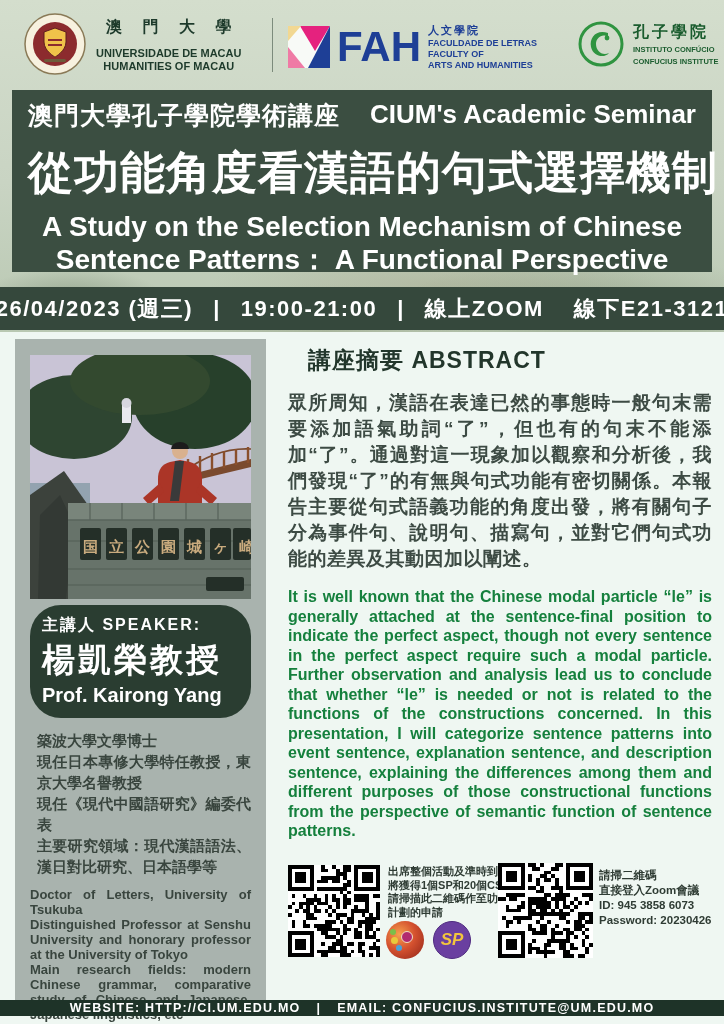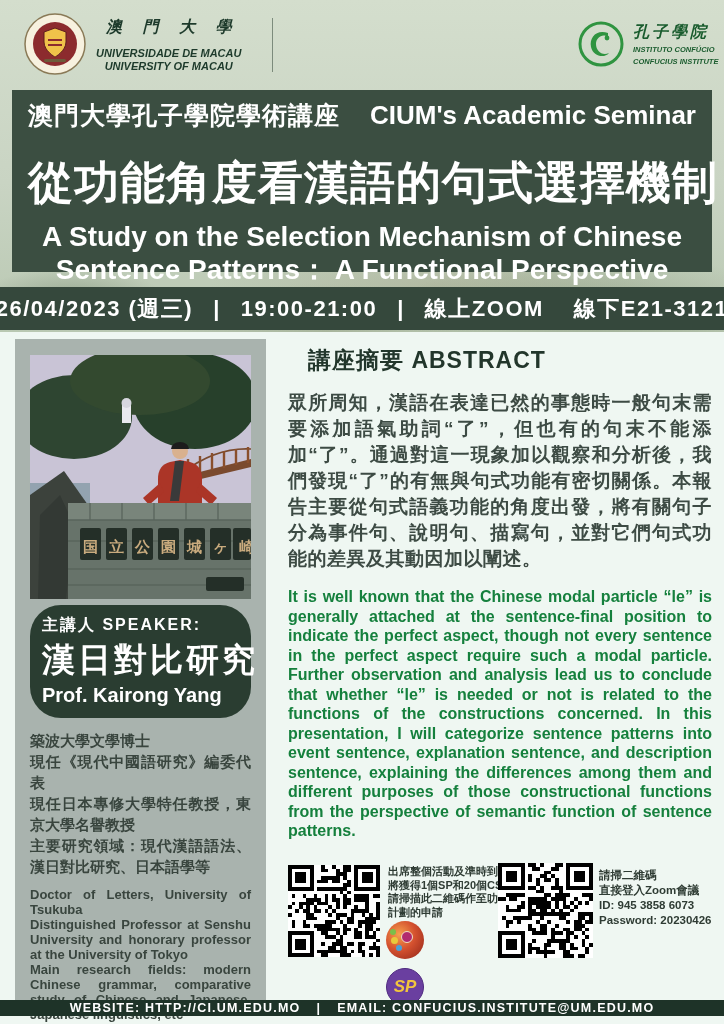--- a/index.html
+++ b/index.html
@@ -11,21 +11,21 @@
   .hero-bg { position:absolute; left:0; top:0; width:724px; height:332px;
     background:
       radial-gradient(130px 45px at 10% 90%, rgba(106,125,100,.45), transparent 70%),
       radial-gradient(230px 70px at 45% 100%, rgba(140,150,120,.38), transparent 70%),
       radial-gradient(280px 85px at 82% 94%, rgba(118,134,104,.42), transparent 70%),
       radial-gradient(320px 60px at 60% 86%, rgba(150,145,115,.30), transparent 70%),
       linear-gradient(180deg,#d4decd 0%,#c9d4c3 55%,#b9c8b2 100%);
   }
 
   
-  .logos { position:absolute; left:0; top:0; width:724px; height:90px;font-style:italic; }
+  .logos { position:absolute; left:0; top:0; width:724px; height:90px; }
   .um { position:absolute; left:24px; top:13px; display:flex; align-items:center; gap:10px; }
   .um svg { width:62px; height:62px; display:block; }
   .um-text { text-align:center; color:#1d3a2b; }
   .um-zh { font-size:16px; font-weight:bold; letter-spacing:8px; text-indent:8px; }
   .um-pt { font-size:11px; font-weight:bold; margin-top:9px; }
   .um-en { font-size:11px; font-weight:bold; margin-top:1px; }
   .logo-divider { position:absolute; left:272px; top:18px; width:1px; height:54px; background:rgba(40,60,45,.5); }
   .fah { position:absolute; left:288px; top:23px; display:flex; align-items:center; gap:7px; }
   .fah-mark { width:42px; height:42px; }
   .fah-acronym { font-size:42px; font-weight:bold; color:#1e3f96; line-height:42px; letter-spacing:0; }
@@ -34,59 +34,59 @@
   .fah-sm { font-size:9px; line-height:11px; }
   .ci { position:absolute; left:577px; top:20px; display:flex; align-items:center; gap:8px; }
   .ci svg { width:48px; height:48px; }
   .ci-text { color:#1a5c2e; font-weight:bold; }
   .ci-zh { font-size:16px; letter-spacing:3px; }
   .ci-sm { font-size:7.5px; line-height:9.5px; margin-top:2px; }
 
   
   .banner { position:absolute; left:12px; top:90px; width:700px; height:182px;
     background:#3b4e41; color:#fff; padding:9px 16px 8px; display:flex; flex-direction:column; }
-  .series-row { display:flex; justify-content:space-between; align-items:center; }
+  .series-row { display:flex; justify-content:space-between; align-items:flex-start; }
   .series-zh { font-size:25px; font-weight:bold; letter-spacing:1px; }
   .series-en { font-size:26px; font-weight:bold; }
-  .title-zh { font-size:45px; font-weight:bold; text-align:center; letter-spacing:1px; margin-top:21px; white-space:nowrap; }
+  .title-zh { font-size:45px; font-weight:bold; text-align:center; letter-spacing:1px; margin-top:11px; white-space:nowrap; }
   .title-en { margin-top:7px; text-align:center; font-size:28px; line-height:33px; font-weight:bold; }
 
   
   .schedule { position:absolute; left:0; top:287px; width:724px; height:43px; background:#35483c;
     color:#fff; display:flex; align-items:center; justify-content:center; gap:20px;
     font-size:22px; font-weight:bold; letter-spacing:1.5px; white-space:nowrap; }
   .schedule .venue { margin-left:10px; }
 
   
   .speaker-card { position:absolute; left:15px; top:339px; width:251px; height:662px;
     background:#a9b3ae; padding:16px 15px; }
   .photo-frame { width:221px; height:244px; overflow:hidden; }
   .photo-frame svg { width:100%; height:100%; display:block; }
   .speaker-box { margin-top:6px; background:#2a3d31; color:#fff; padding:10px 12px 11px;border-radius:31px; }
   .speaker-label { font-size:16px; font-weight:bold; letter-spacing:2px; }
   .speaker-name-zh { font-size:33px; font-weight:bold; letter-spacing:3px; margin-top:2px; white-space:nowrap; }
   .speaker-name-en { font-size:20px; font-weight:bold; margin-top:1px; }
-  .bio-zh { margin-top:12px; color:#39453e; font-weight:bold; font-size:15px; line-height:21px; text-align:justify; }
+  .bio-zh { margin-top:12px; color:#39453e; font-weight:bold; font-size:15px; line-height:21px; text-align:justify;margin-left:7px; }
   .bio-en { margin-top:10px; color:#39453e; font-weight:bold; font-size:13px; line-height:15px; text-align:justify; }
 
   
   .abstract-col { position:absolute; left:288px; top:345px; width:424px; }
   .abstract-heading { font-size:23px; font-weight:bold; color:#22362b; letter-spacing:1px;padding-left:20px; }
   .abstract-zh { margin-top:14px; font-size:19px; line-height:26px; color:#3d4b44;
     text-align:justify; font-weight:600; letter-spacing:.5px; }
   .abstract-en { margin-top:15px; font-size:16px; line-height:19.5px; color:#15803d;
     text-align:justify; font-weight:600; }
 
   
   .qr-row { position:absolute; left:288px; top:860px; width:430px; height:125px; }
   .qr { background:#fff; }
   .qr-sp { position:absolute; left:0; top:5px; width:92px; height:92px; }
   .qr-sp-text { position:absolute; left:100px; top:5px; width:170px; font-size:11px;
     line-height:13.5px; font-weight:bold; color:#2f3c34; white-space:nowrap; }
-  .badges { position:absolute; left:98px; top:61px; display:flex; gap:9px;flex-direction:column; }
+  .badges { position:absolute; left:98px; top:61px; display:flex; gap:9px; }
   .badge { width:38px; height:38px; border-radius:50%; position:relative; }
   .badge-program { background:radial-gradient(circle at 35% 35%, #f6a14e 0%, #d4512f 45%, #8e2418 100%); }
   .badge-program i { position:absolute; border-radius:50%; }
   .badge-program .d1 { left:5px; top:16px; width:7px; height:7px; background:#e8c93c; }
   .badge-program .d2 { left:10px; top:24px; width:6px; height:6px; background:#4aa0d8; }
   .badge-program .d3 { left:4px; top:8px; width:6px; height:6px; background:#7bbf4a; }
   .badge-program .d4 { left:15px; top:10px; width:12px; height:12px; background:#b22a6f; border:1px solid #f0e0c0; }
   .badge-sp { background:#6a3fa0; border:1px solid #4f2b80; display:flex; align-items:center;
     justify-content:center; color:#f2c53d; font-weight:bold; font-size:17px; font-style:italic; }
   .qr-zoom { position:absolute; left:210px; top:3px; width:95px; height:95px; }
@@ -109,24 +109,40 @@
       <svg viewBox="0 0 62 62">
         <circle cx="31" cy="31" r="30" fill="#f7f1df" stroke="#8a7a57" stroke-width="1.5"></circle>
         <circle cx="31" cy="31" r="22" fill="#8c2b2e"></circle>
         <path d="M31 15 l11 4 v10 c0 9 -11 15 -11 15 c0 0 -11 -6 -11 -15 v-10 z" fill="#f0c24a" stroke="#5e1d1f"></path>
         <path d="M24 27 h14 M24 32 h14" stroke="#8c2b2e" stroke-width="2"></path>
         <rect x="20" y="46" width="22" height="3" rx="1.5" fill="#6d5b3a"></rect>
       </svg>
       <div class="um-text">
         <div class="um-zh">澳 門 大 學</div>
         <div class="um-pt">UNIVERSIDADE DE MACAU</div>
-        <div class="um-en">UNIVERSITY OF MACAU</div>
+        <div class="um-en">HUMANITIES OF MACAU</div>
       </div>
     </div>
     <div class="logo-divider"></div>
+    <div class="fah">
+      <svg class="fah-mark" viewBox="0 0 42 42">
+        <rect width="42" height="42" fill="#ffffff" opacity="0.85"></rect>
+        <polygon points="12,0 42,0 27,25" fill="#e5227e"></polygon>
+        <polygon points="42,0 42,42 20,42" fill="#1e3f96"></polygon>
+        <polygon points="0,21 17,42 0,42" fill="#ef7aa5"></polygon>
+        <polygon points="0,0 13,0 0,15" fill="#f2d892"></polygon>
+      </svg>
+      <div class="fah-acronym">FAH</div>
+      <div class="fah-text">
+        <div class="fah-zh">人文學院</div>
+        <div class="fah-sm">FACULDADE DE LETRAS</div>
+        <div class="fah-sm">FACULTY OF</div>
+        <div class="fah-sm">ARTS AND HUMANITIES</div>
+      </div>
+    </div>
     <div class="ci">
       <svg viewBox="0 0 48 48">
         <circle cx="24" cy="24" r="21" fill="none" stroke="#2f9440" stroke-width="3"></circle>
         <path d="M31 13 c-11 -4 -19 4 -17 14 c2 9 13 12 18 6 c-7 3 -13 -2 -13 -9 c0 -7 7 -11 12 -7 z" fill="#2f9440"></path>
         <circle cx="30" cy="18" r="2.4" fill="#2f9440"></circle>
       </svg>
       <div class="ci-text">
         <div class="ci-zh">孔子學院</div>
         <div class="ci-sm">INSTITUTO CONFÚCIO</div>
         <div class="ci-sm">CONFUCIUS INSTITUTE</div>
@@ -204,27 +220,27 @@
           <rect x="154" y="173" width="21" height="32" rx="2"></rect>
             <rect x="180" y="173" width="21" height="32" rx="2"></rect>
           <rect x="203" y="173" width="18" height="32" rx="2"></rect>
           <rect x="176" y="222" width="38" height="14" rx="2"></rect>
         </g>
         <text x="53" y="197" font-size="15" font-weight="bold" fill="#c9ab7e" letter-spacing="11">国立公園城ヶ崎</text>
       </svg>
     </div>
     <div class="speaker-box">
       <div class="speaker-label">主講人 SPEAKER:</div>
-      <div class="speaker-name-zh">漢日對比研究</div>
+      <div class="speaker-name-zh">楊凱榮教授</div>
       <div class="speaker-name-en">Prof. Kairong Yang</div>
     </div>
     <div class="bio-zh">
       <div>築波大學文學博士</div>
+      <div>現任日本專修大學特任教授，東京大學名譽教授</div>
       <div>現任《現代中國語研究》編委代表</div>
-      <div>現任日本專修大學特任教授，東京大學名譽教授</div>
       <div>主要研究領域：現代漢語語法、漢日對比研究、日本語學等</div>
     </div>
     <div class="bio-en">
       <div>Doctor of Letters, University of Tsukuba</div>
       <div>Distinguished Professor at Senshu University and honorary professor at the University of Tokyo</div>
       <div>Main research fields: modern Chinese grammar, comparative study of Chinese and Japanese, Japanese linguistics, etc</div>
     </div>
   </aside>
 
   <main class="abstract-col">

